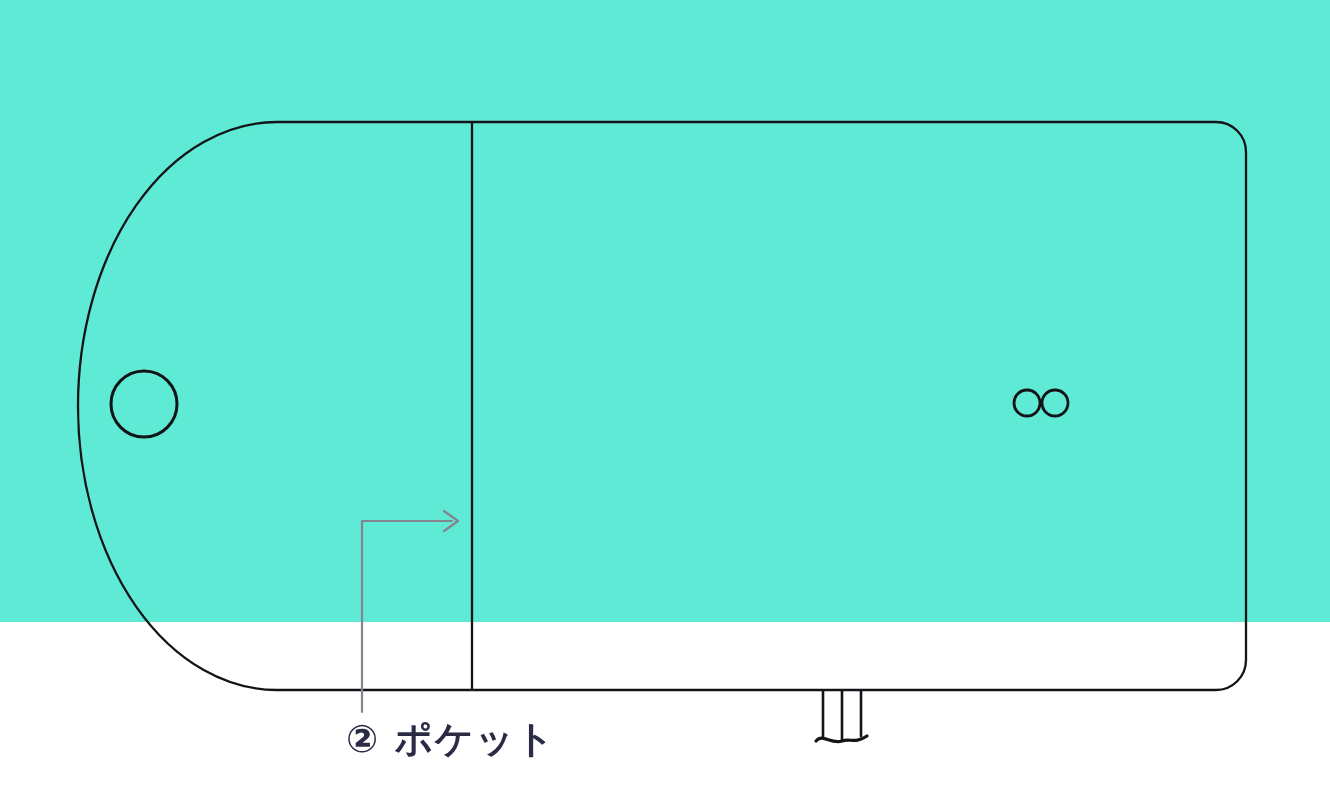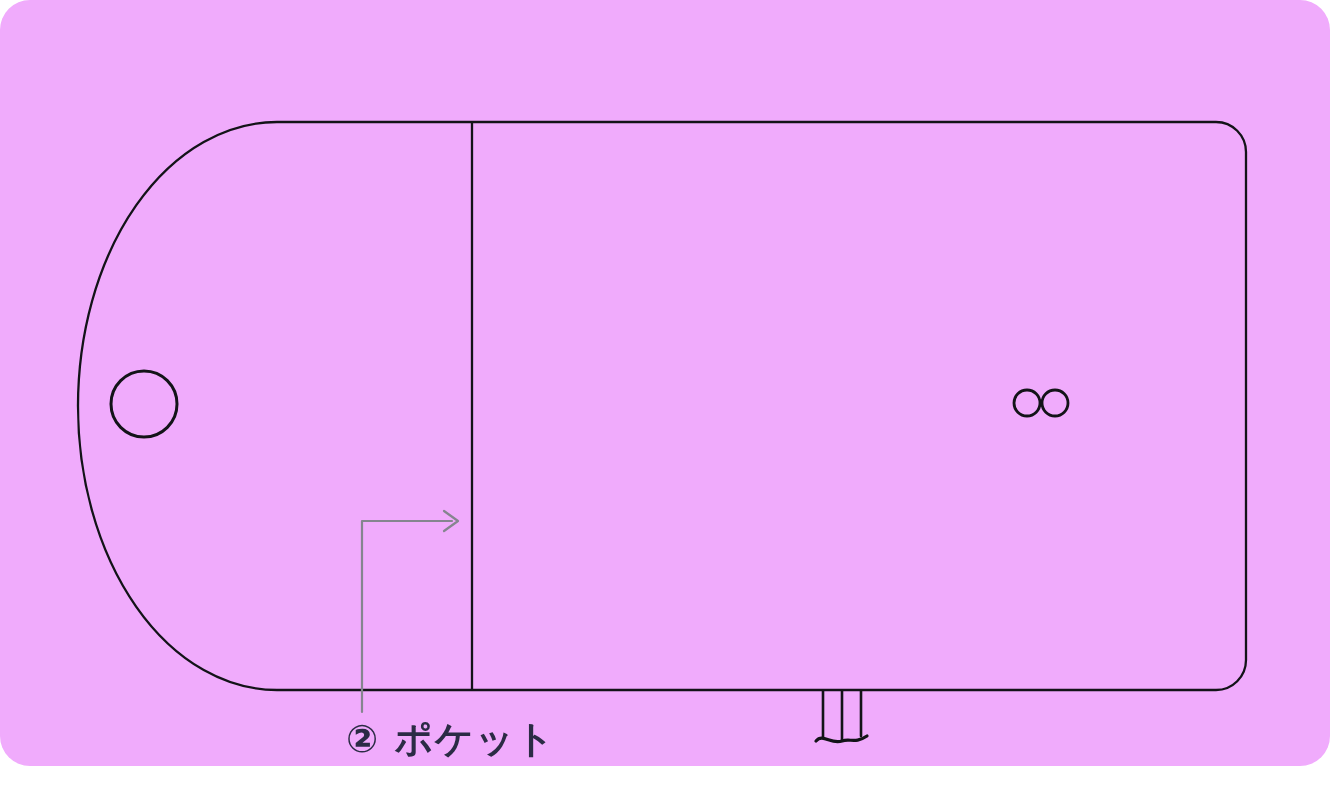--- a/index.html
+++ b/index.html
@@ -7,23 +7,22 @@
     padding: 0;
     width: 1330px;
     height: 790px;
     background: #ffffff;
     overflow: hidden;
     font-family: "DejaVu Sans", "Liberation Sans", sans-serif;
   }
   .stage {
     position: relative;
     width: 1330px;
-    height: 766px;
-    background: #f0abfc;
-    border-radius: 30px;
+    height: 622px;
+    background: #5eead4;
   }
   svg {
     display: block;
   }
   .pocket-label-text {
     font-family: "DejaVu Sans", "Liberation Sans", sans-serif;
     font-size: 38px;
     font-weight: 700;
     letter-spacing: 1.5px;
   }

